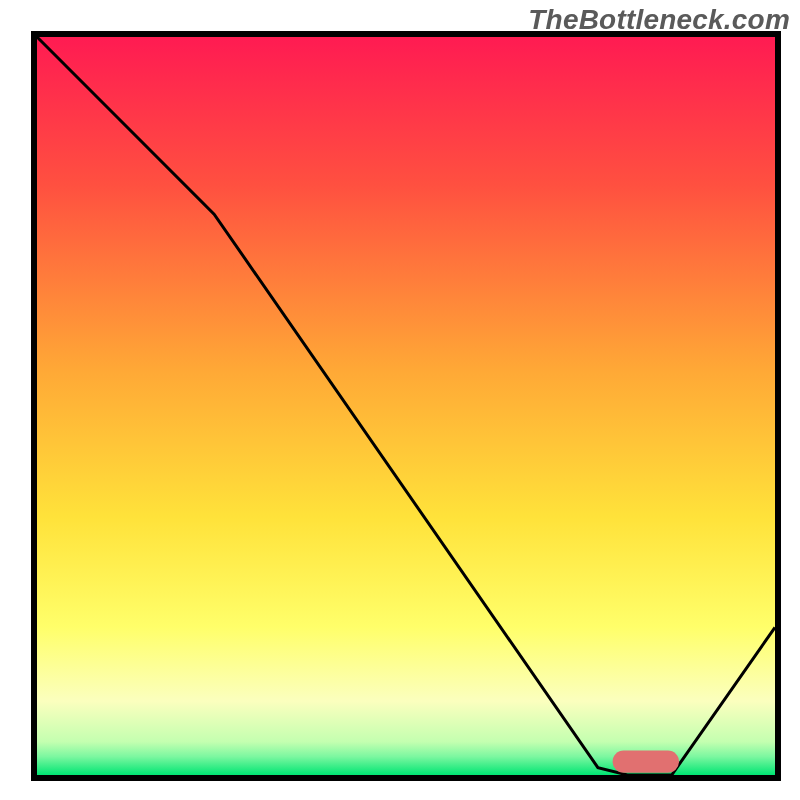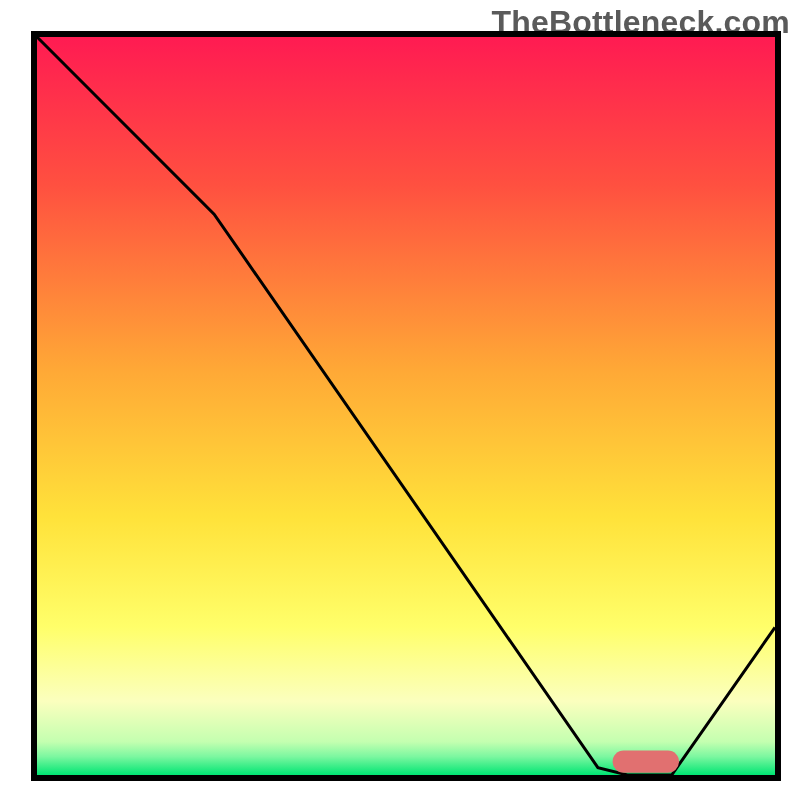--- a/index.html
+++ b/index.html
@@ -13,24 +13,25 @@
   }
   .frame {
     position: relative;
     width: 800px;
     height: 800px;
   }
   .watermark {
     position: absolute;
     top: 4px;
     right: 10px;
-    font-size: 32px;
+    font-size: 28px;
     font-weight: 600;
     color: #5a5a5a;
     letter-spacing: 0.2px;
+    font-style: italic;
   }
   .plot-wrap {
     position: absolute;
     left: 31px;
     top: 31px;
     width: 738px;  
     height: 738px;
     border: 6px solid #000;
     box-sizing: content-box;
   }

